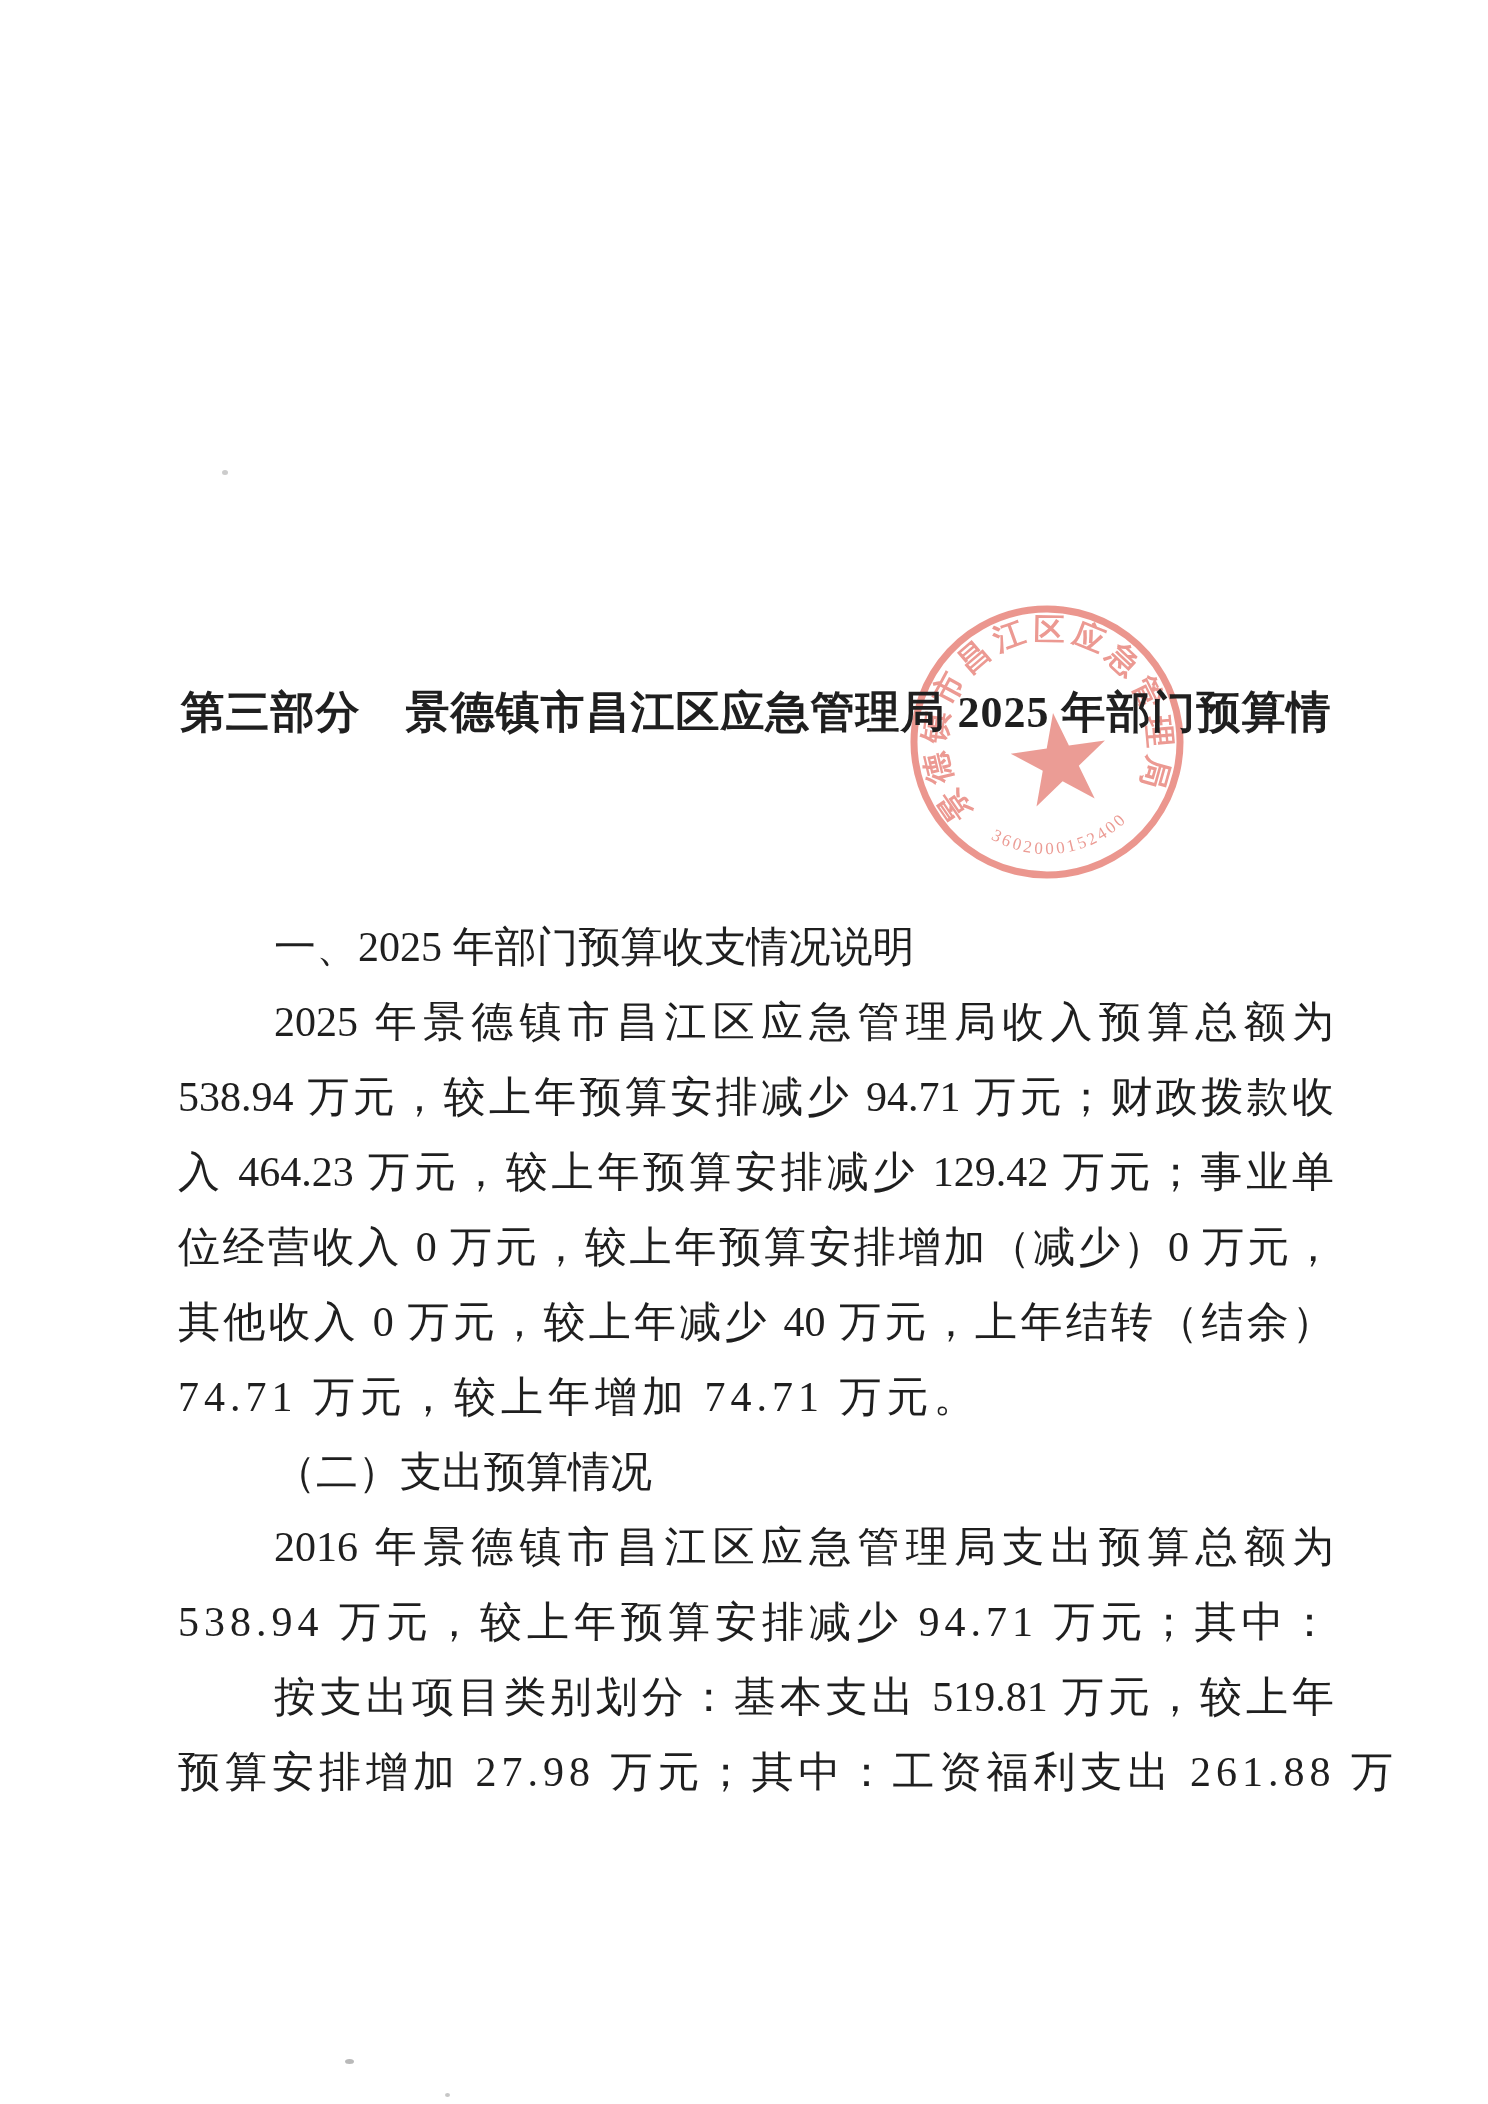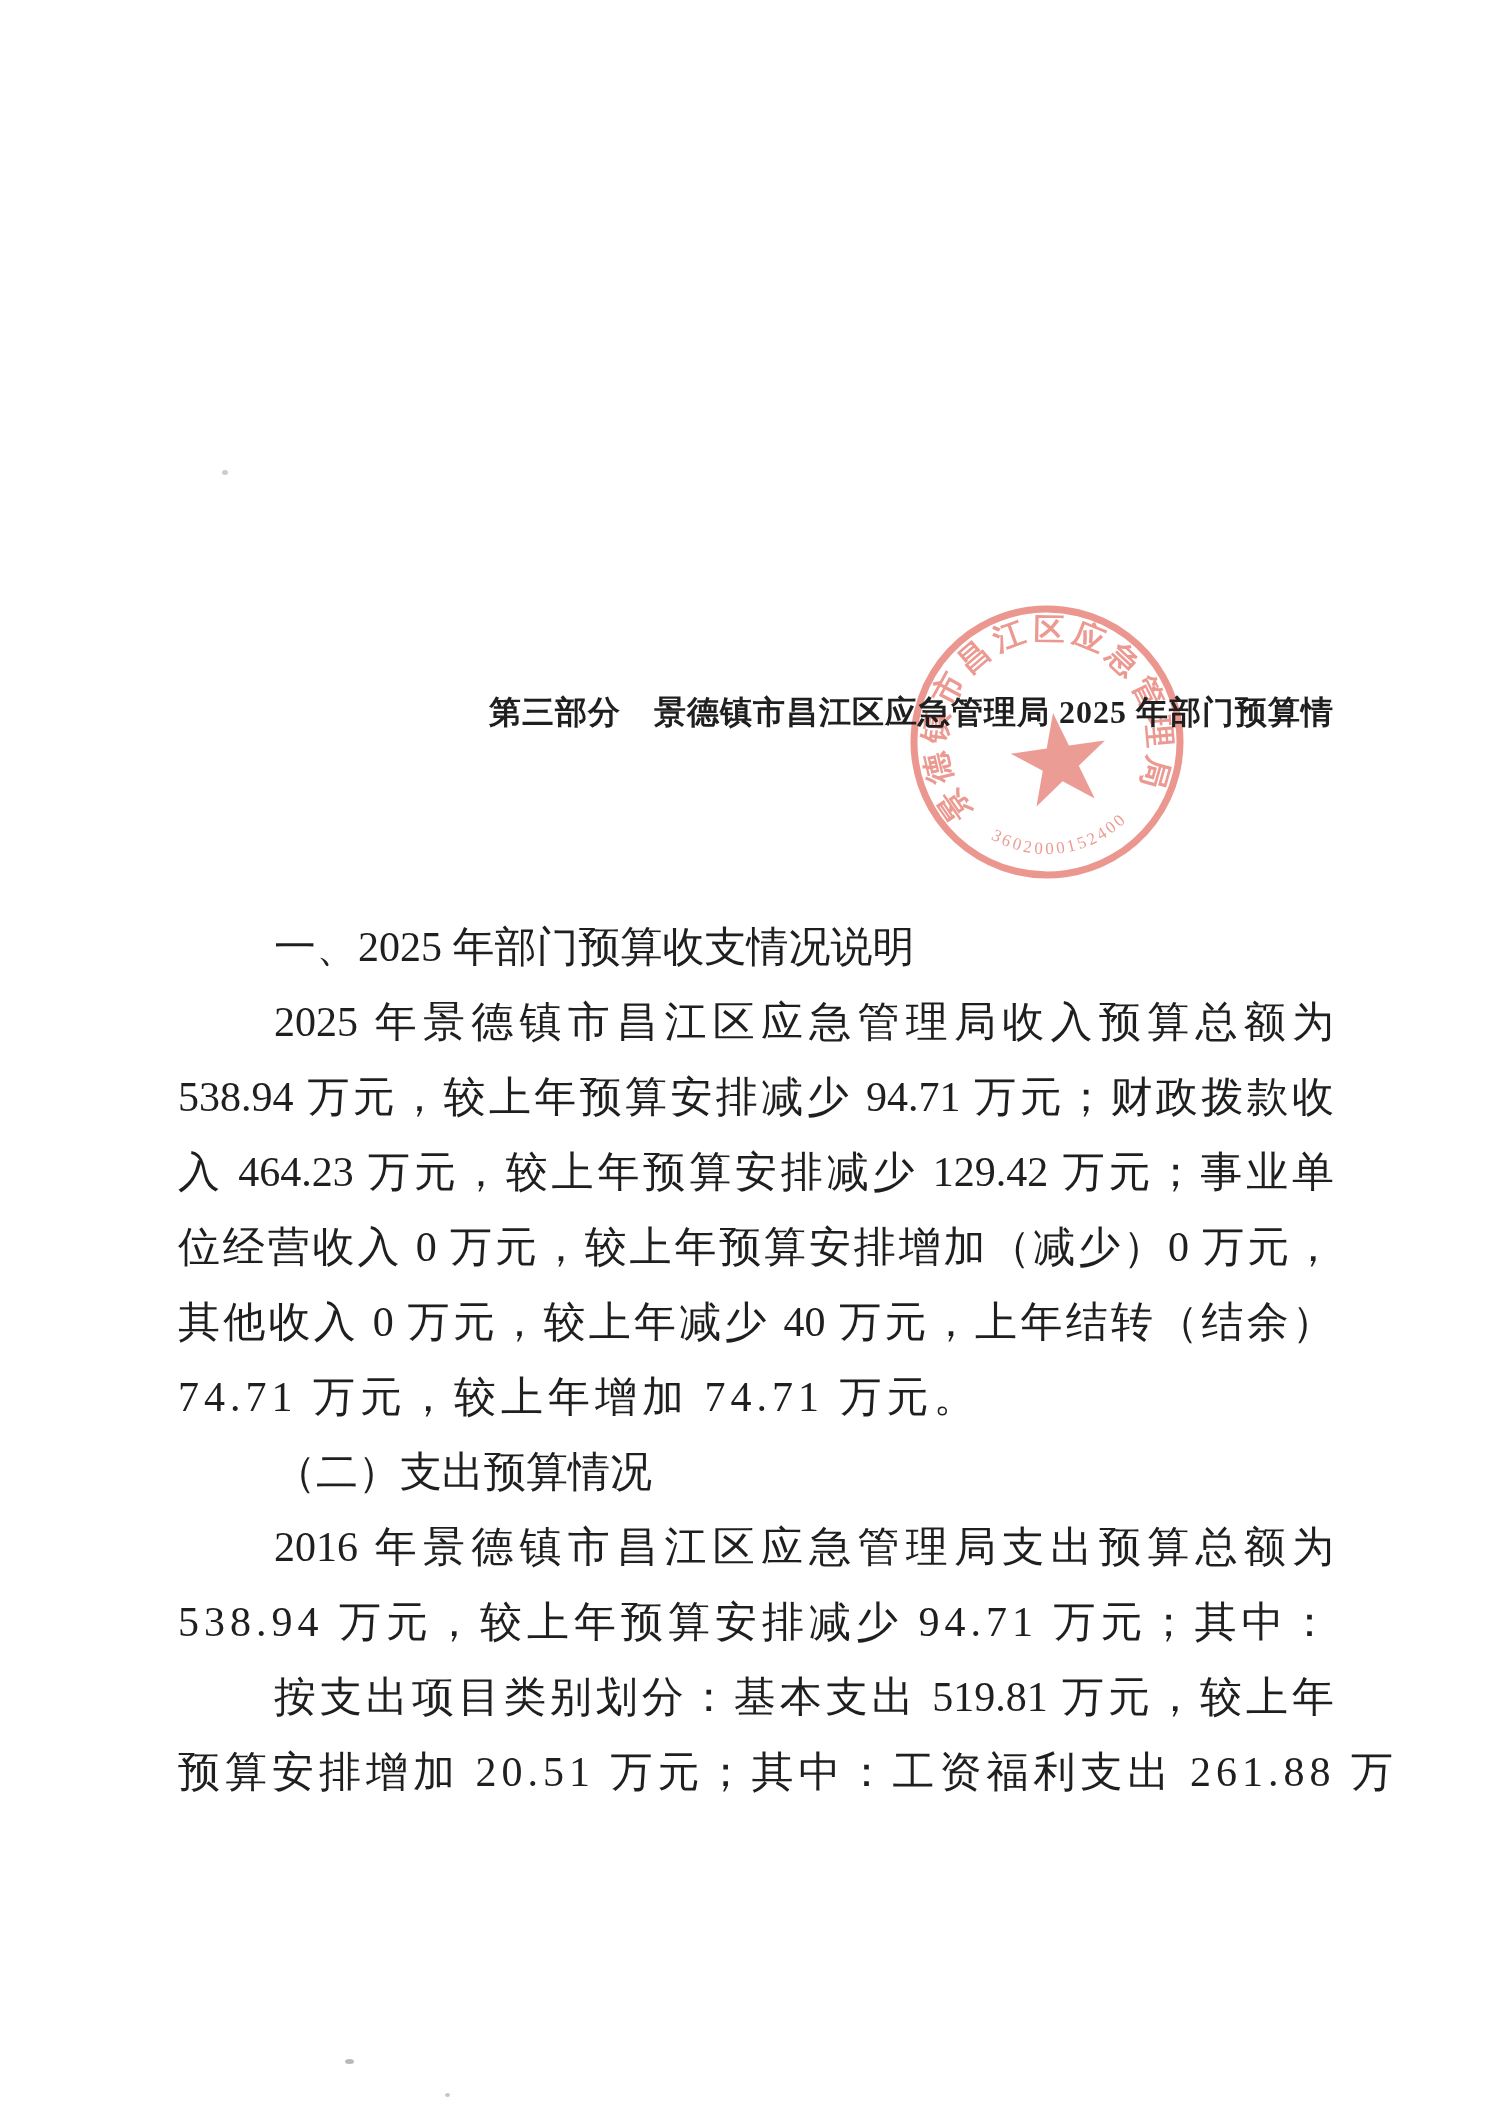--- a/index.html
+++ b/index.html
@@ -7,22 +7,22 @@
     position:relative;
     width:1488px; height:2104px;
     background:#ffffff;
     overflow:hidden;
     font-family:"Liberation Serif","DejaVu Serif",serif;
     color:#1f1f1f;
   }
   
   .title-block { position:absolute; left:178px; top:674px; width:1156px; }
   .title-line {
-    font-size:32px; font-weight:bold; line-height:77px;
-    text-align:right; white-space:nowrap; letter-spacing:1px;
+    font-size:44px; font-weight:bold; line-height:77px;
+    text-align:center; white-space:nowrap; letter-spacing:1px;
   }
   
   .main-block {
     position:absolute; left:178px; top:910px; width:1156px;
     font-size:42px; line-height:75px;
   }
   .heading { font-weight:normal; padding-left:96px; white-space:nowrap; }
   .jline { text-align:justify; text-align-last:justify; text-justify:inter-character; }
   .jline.indent { padding-left:96px; }
   .lline { letter-spacing:5px; white-space:nowrap; }
@@ -77,21 +77,21 @@
     <div class="jline">位经营收入 0 万元，较上年预算安排增加（减少）0 万元，</div>
     <div class="jline">其他收入 0 万元，较上年减少 40 万元，上年结转（结余）</div>
     <div class="lline">74.71 万元，较上年增加 74.71 万元。</div>
 
     <div class="heading">（二）支出预算情况</div>
 
     <div class="jline indent">2016 年景德镇市昌江区应急管理局支出预算总额为</div>
     <div class="lline">538.94 万元，较上年预算安排减少 94.71 万元；其中：</div>
 
     <div class="jline indent">按支出项目类别划分：基本支出 519.81 万元，较上年</div>
-    <div class="lline">预算安排增加 20.51 万元；其中：工资福利支出 261.88 万</div>
+    <div class="lline">预算安排增加 27.98 万元；其中：工资福利支出 261.88 万</div>
 
   </div>
 
   <div class="speck speck-a"></div>
   <div class="speck speck-b"></div>
   <div class="speck speck-c"></div>
 
 </div>
 
 </body></html>

